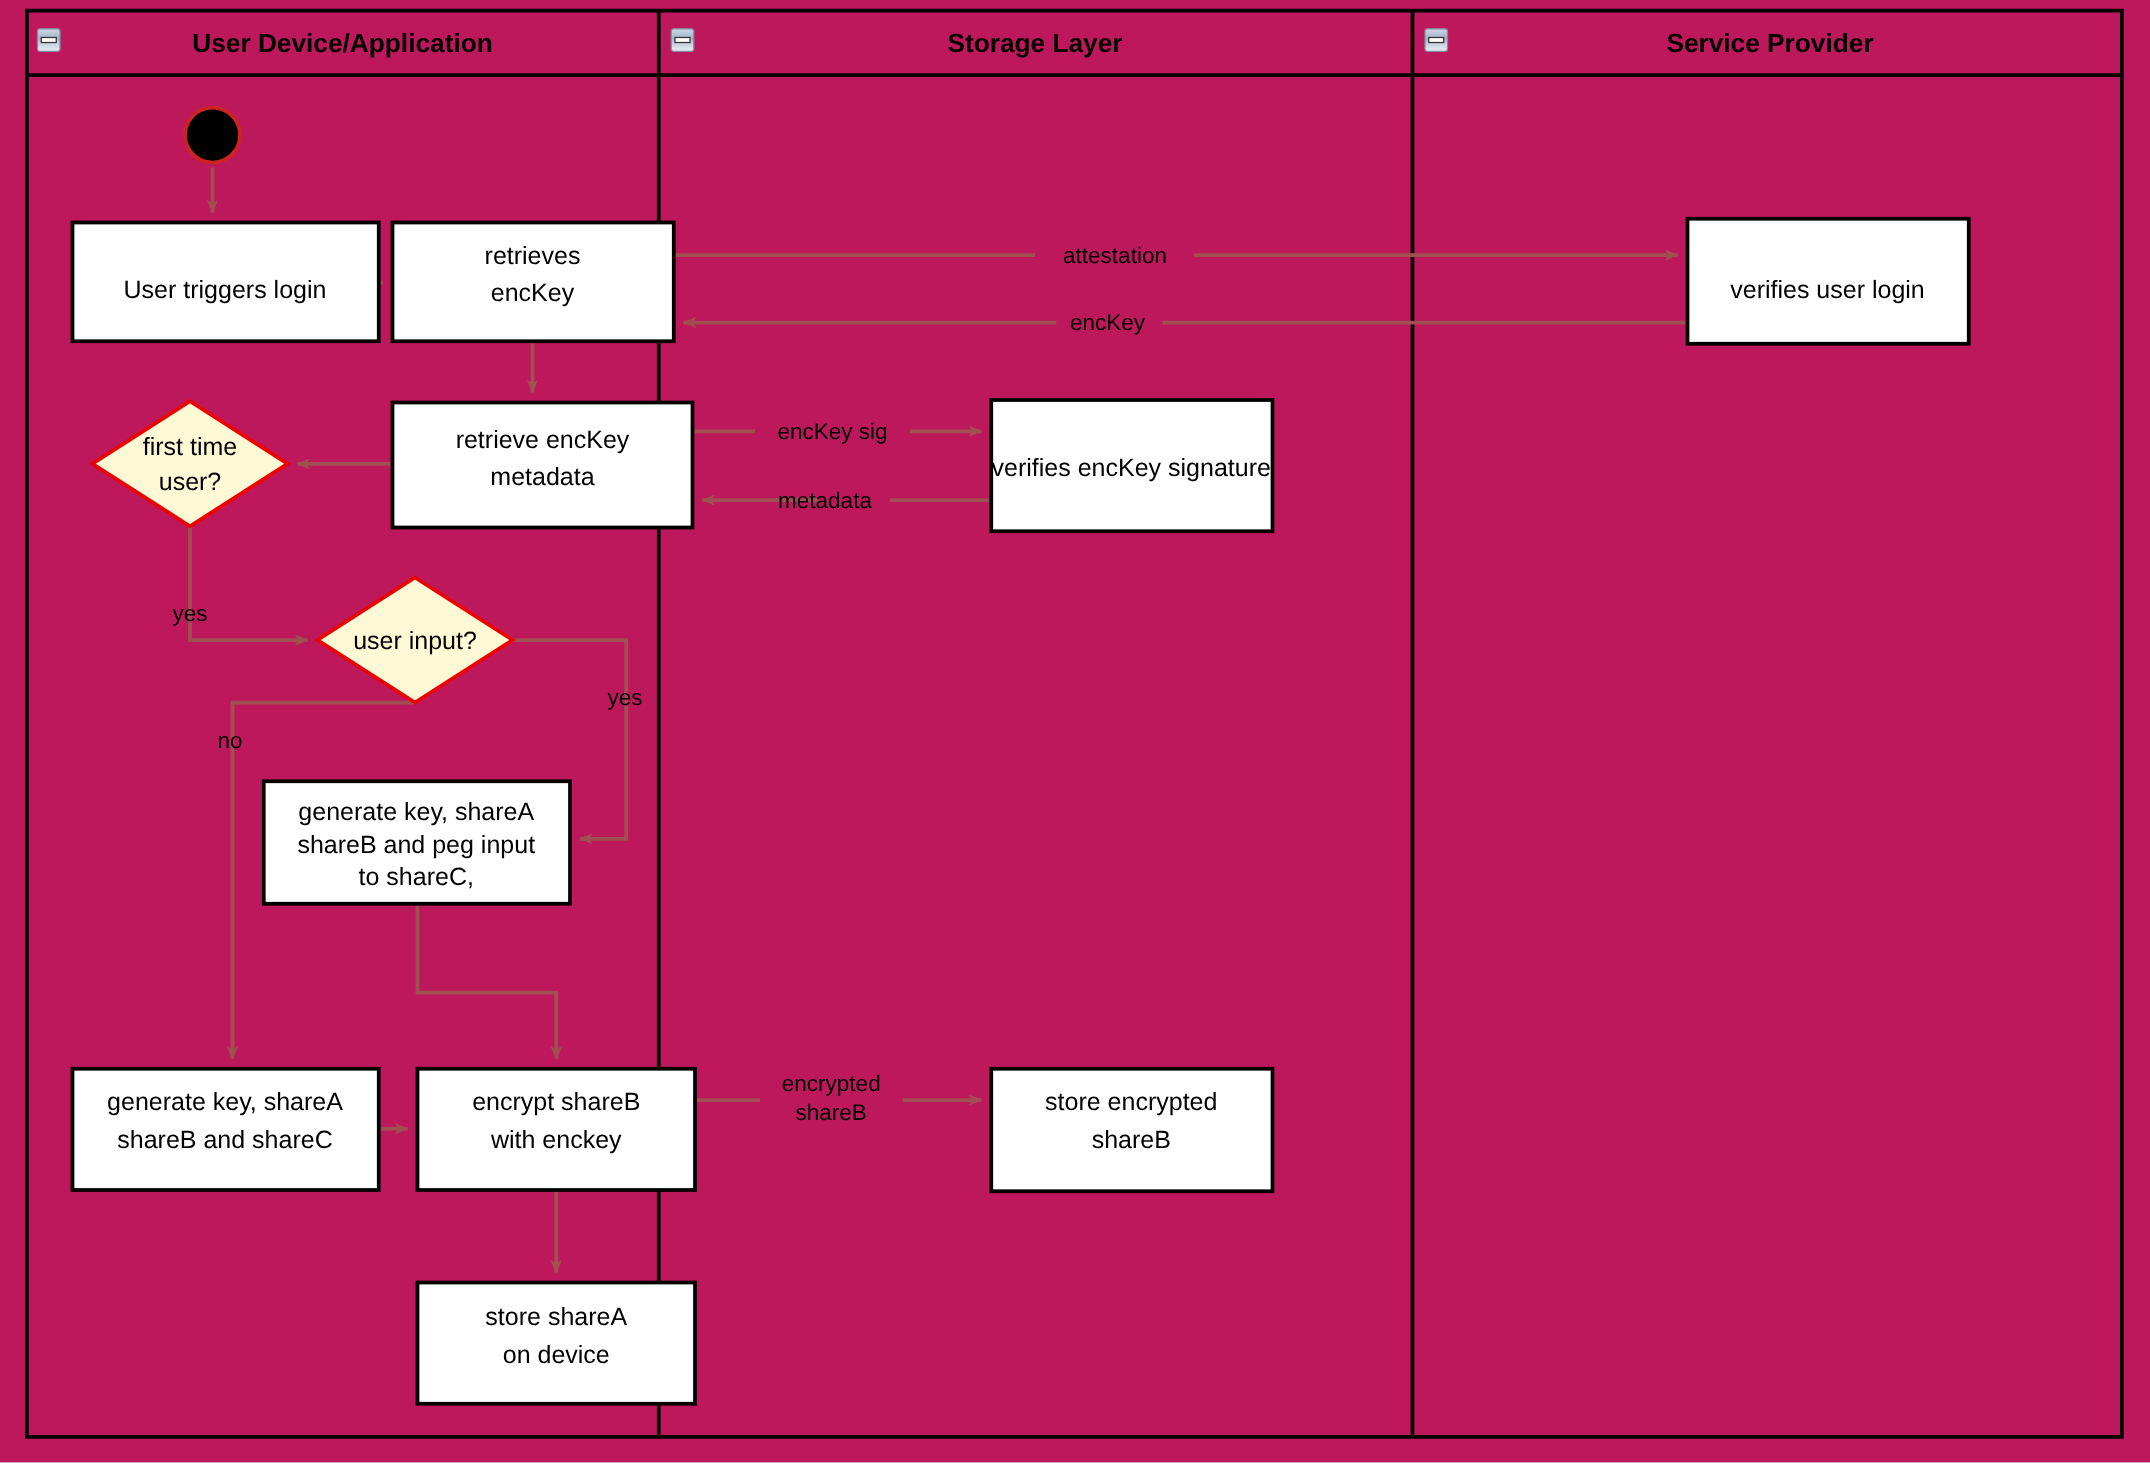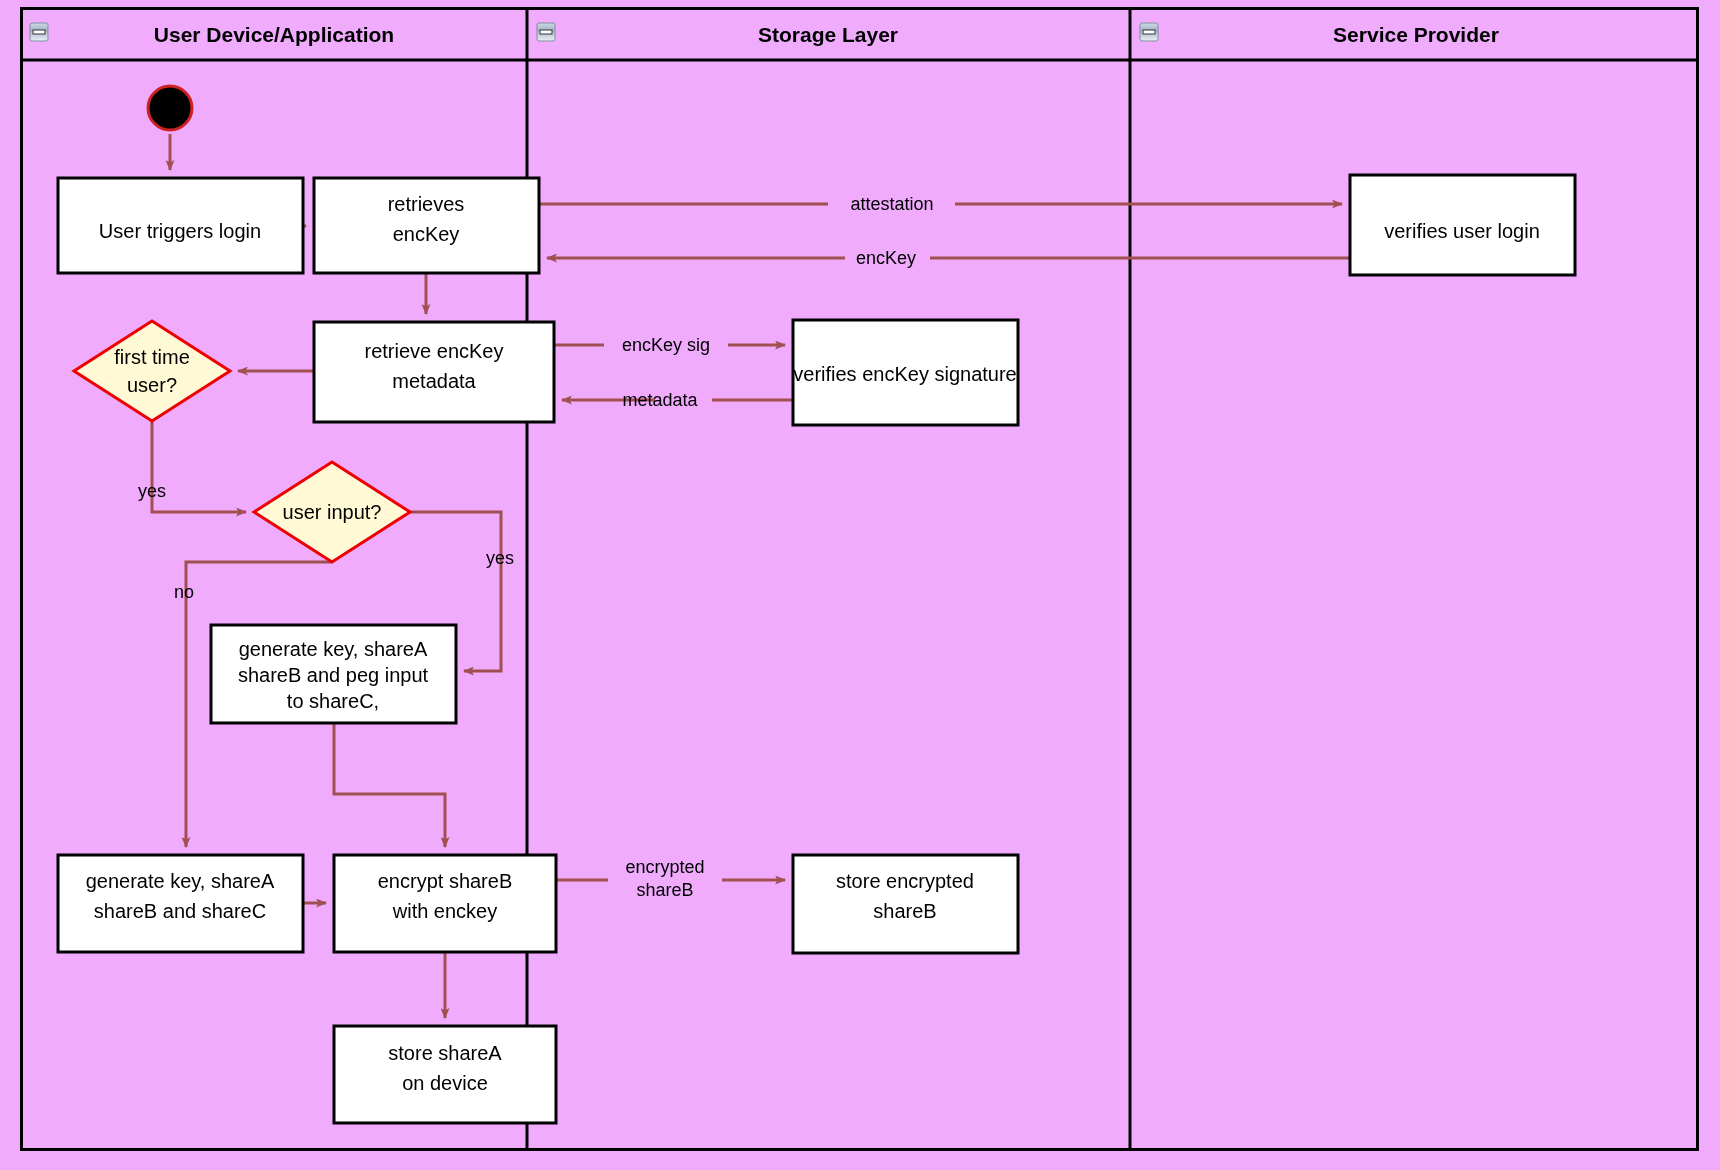--- a/index.html
+++ b/index.html
@@ -7,21 +7,21 @@
     padding: 0;
     background: #ffffff;
   }
   body {
     font-family: "Liberation Sans", sans-serif;
   }
   #canvas {
     position: relative;
     width: 1720px;
     height: 1170px;
-    background: #f0abfc;
+    background: #be185d;
     overflow: hidden;
   }
   svg#diagram {
     position: absolute;
     left: 0;
     top: 0;
     width: 1720px;
     height: 1170px;
   }
   .lane-header-text {

